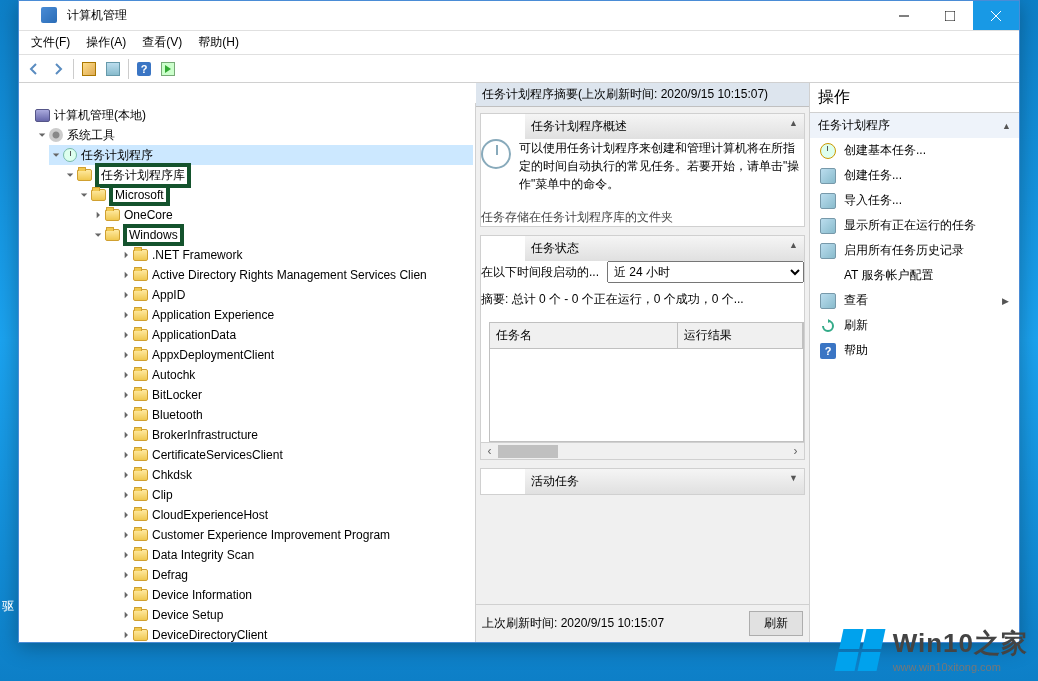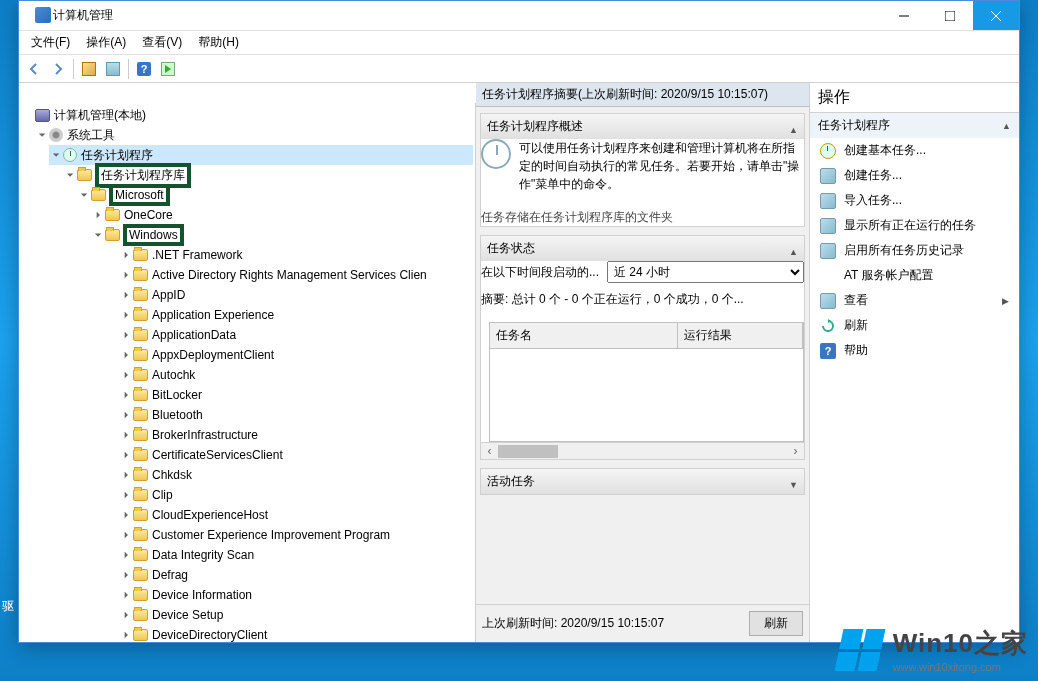--- a/index.html
+++ b/index.html
@@ -1,20 +1,20 @@
 <!DOCTYPE html>
 <html><head>
 <meta charset="utf-8">
 <style>
 * { box-sizing: border-box; margin: 0; padding: 0; font-family: "Microsoft YaHei", "Segoe UI", sans-serif; }
 body { background: #1899e5; width: 1038px; height: 681px; overflow: hidden; position: relative; }
 .desktop-bg { position: absolute; inset: 0; background: linear-gradient(180deg, #0d7fc7 0%, #1ba3f0 50%, #0d7fc7 100%); }
 .window { position: absolute; top: 0; left: 18px; width: 1002px; height: 643px; background: #fff; border: 1px solid #4a8cd6; display: flex; flex-direction: column; box-shadow: 0 4px 20px rgba(0,0,0,0.3); }
 .titlebar { height: 30px; background: #fff; display: flex; align-items: center; justify-content: space-between; border-bottom: 1px solid #e0e0e0; }
-.titlebar-left { display: flex; align-items: flex-start; gap: 2px; padding-left: 16px; font-size: 12px; }
+.titlebar-left { display: flex; align-items: flex-start; gap: 10px; padding-left: 22px; font-size: 12px; }
 .titlebar-icon { width: 16px; height: 16px; background: linear-gradient(135deg, #4a8cd6, #2a6cb6); border-radius: 2px; }
 .titlebar-controls { display: flex; }
 .titlebar-btn { width: 46px; height: 29px; display: flex; align-items: center; justify-content: center; cursor: pointer; }
 .titlebar-btn svg { width: 10px; height: 10px; }
 .menubar { height: 24px; display: flex; align-items: center; padding: 0 4px; border-bottom: 1px solid #e0e0e0; font-size: 12px; }
 .menu-item { padding: 2px 8px; cursor: pointer; }
 .toolbar { height: 28px; display: flex; align-items: center; gap: 2px; padding: 0 4px; border-bottom: 1px solid #d0d0d0; }
 .tool-btn { width: 22px; height: 22px; display: flex; align-items: center; justify-content: center; border: 1px solid transparent; cursor: pointer; }
 .tool-sep { width: 1px; height: 20px; background: #ccc; margin: 0 2px; }
 .content { flex: 1; display: flex; min-height: 0; }
@@ -28,21 +28,21 @@
 .folder-icon::before { content: ''; position: absolute; top: -3px; left: 0; width: 6px; height: 3px; background: #f0c850; border: 1px solid #d0a030; border-bottom: none; border-radius: 1px 1px 0 0; }
 .clock-icon { border: 1px solid #7ba; border-radius: 50%; width: 14px; height: 14px; background: #dfe; position: relative; }
 .clock-icon::after { content: ''; position: absolute; top: 2px; left: 6px; width: 1px; height: 5px; background: #555; }
 .gear-icon { background: radial-gradient(circle, #888 30%, #ccc 40%); border-radius: 50%; width: 14px; height: 14px; }
 .computer-icon { background: linear-gradient(180deg, #aad 0%, #66a 100%); border-radius: 2px; width: 15px; height: 13px; border: 1px solid #558; }
 .hl-red { border: 4px solid #14532d; padding: 0 2px; margin: -1px; }
 .mid-panel { width: 334px; border-right: 1px solid #d0d0d0; display: flex; flex-direction: column; background: #f0f0f0; }
 .mid-header { background: #dde5ee; padding: 3px 6px; font-size: 12px; border-bottom: 1px solid #c0c0c0; }
 .mid-body { flex: 1; overflow: auto; padding: 6px 4px; display: flex; flex-direction: column; gap: 8px; }
 .section { border: 1px solid #d0d0d0; background: #fff; }
-.section-header { background: linear-gradient(180deg, #f5f5f5, #e0e0e0); padding: 4px 6px; font-size: 12px; display: flex; justify-content: space-between; align-items: flex-end; cursor: pointer; }
+.section-header { background: linear-gradient(180deg, #f5f5f5, #e0e0e0); padding: 4px 6px; font-size: 12px; display: flex; justify-content: space-between; align-items: flex-start; cursor: pointer; margin-left: 44px; }
 .section-body { padding: 0; font-size: 12px; }
 .overview-row { display: flex; gap: 8px; align-items: flex-start; }
 .big-clock { width: 30px; height: 30px; border: 2px solid #8ab; border-radius: 50%; flex-shrink: 0; position: relative; }
 .big-clock::after { content:''; position:absolute; top:4px; left:13px; width:2px; height:10px; background:#8ab; }
 .dropdown { display: flex; gap: 8px; align-items: center; margin-bottom: 8px; }
 .dropdown select { flex: 1; font-size: 12px; padding: 2px; }
 .task-table { border: 1px solid #c0c0c0; height: 120px; overflow: auto; background: #fff; margin-left: 8px; }
 .task-table-header { display: flex; background: #f0f0f0; border-bottom: 1px solid #c0c0c0; font-size: 12px; }
 .task-table-header > div { padding: 4px 6px; border-right: 1px solid #c0c0c0; }
 .mid-footer { display: flex; justify-content: space-between; align-items: center; padding: 6px; font-size: 12px; background: #f0f0f0; border-top: 1px solid #d0d0d0; }

